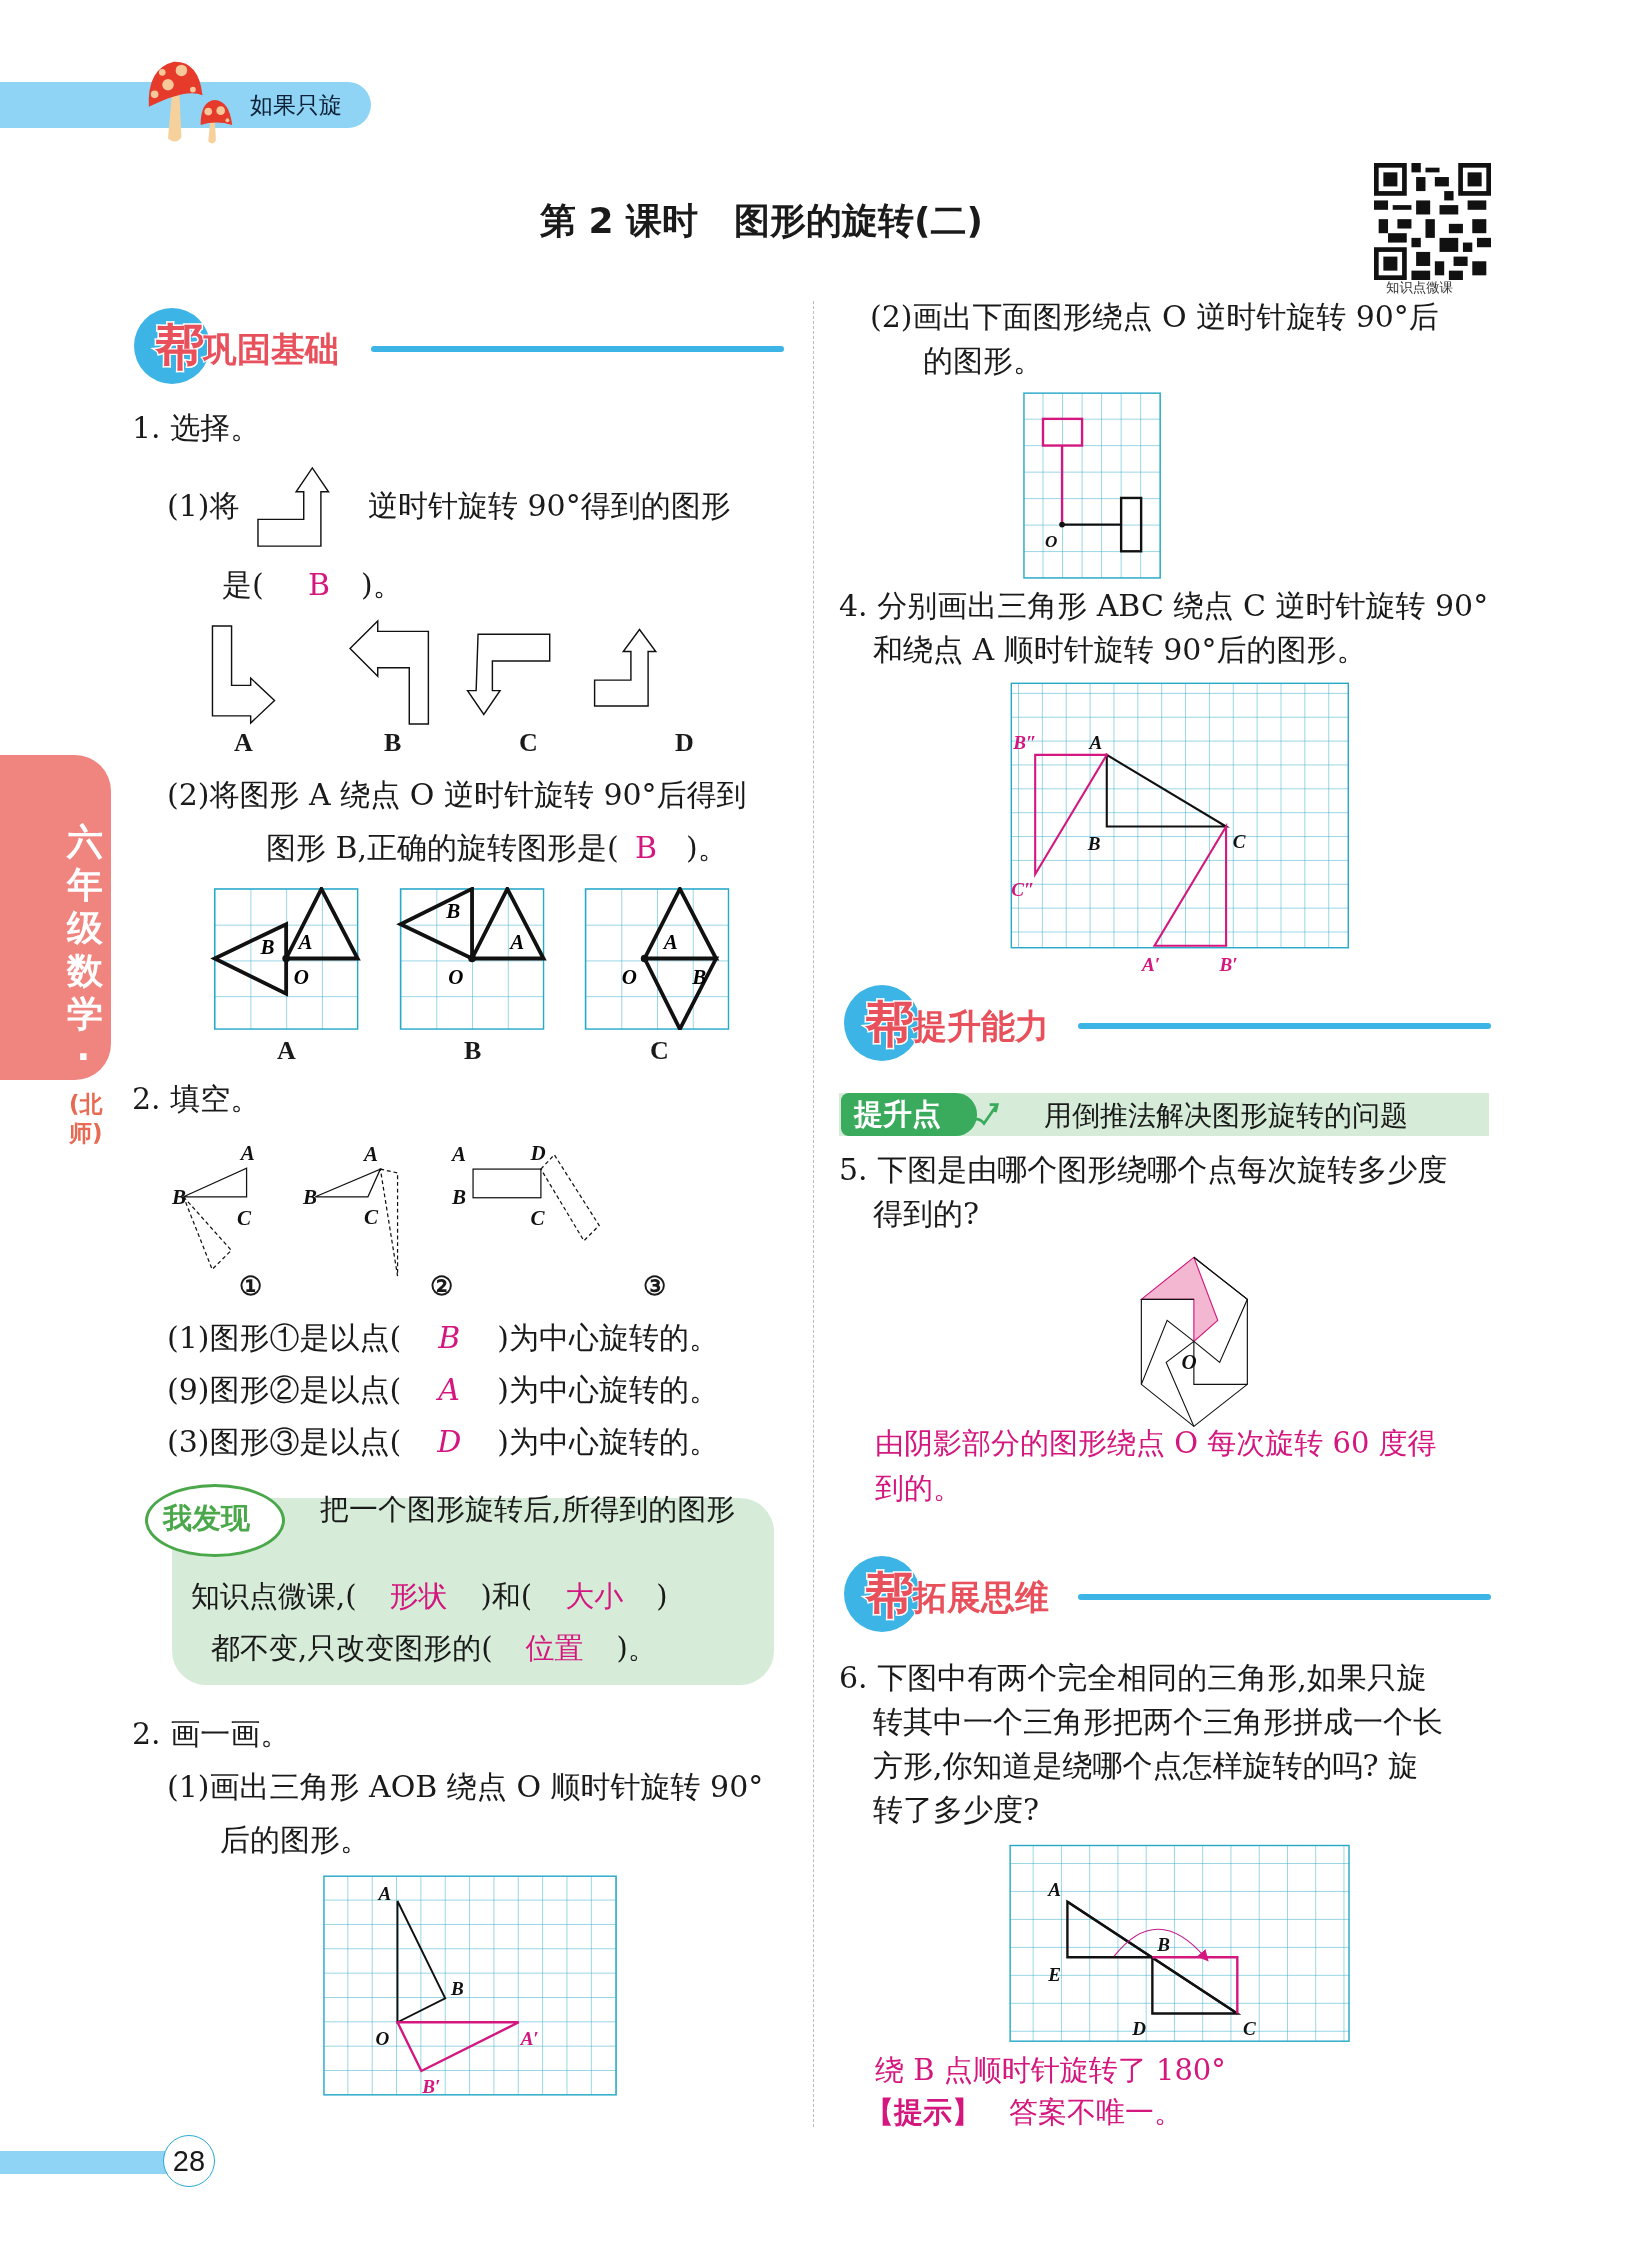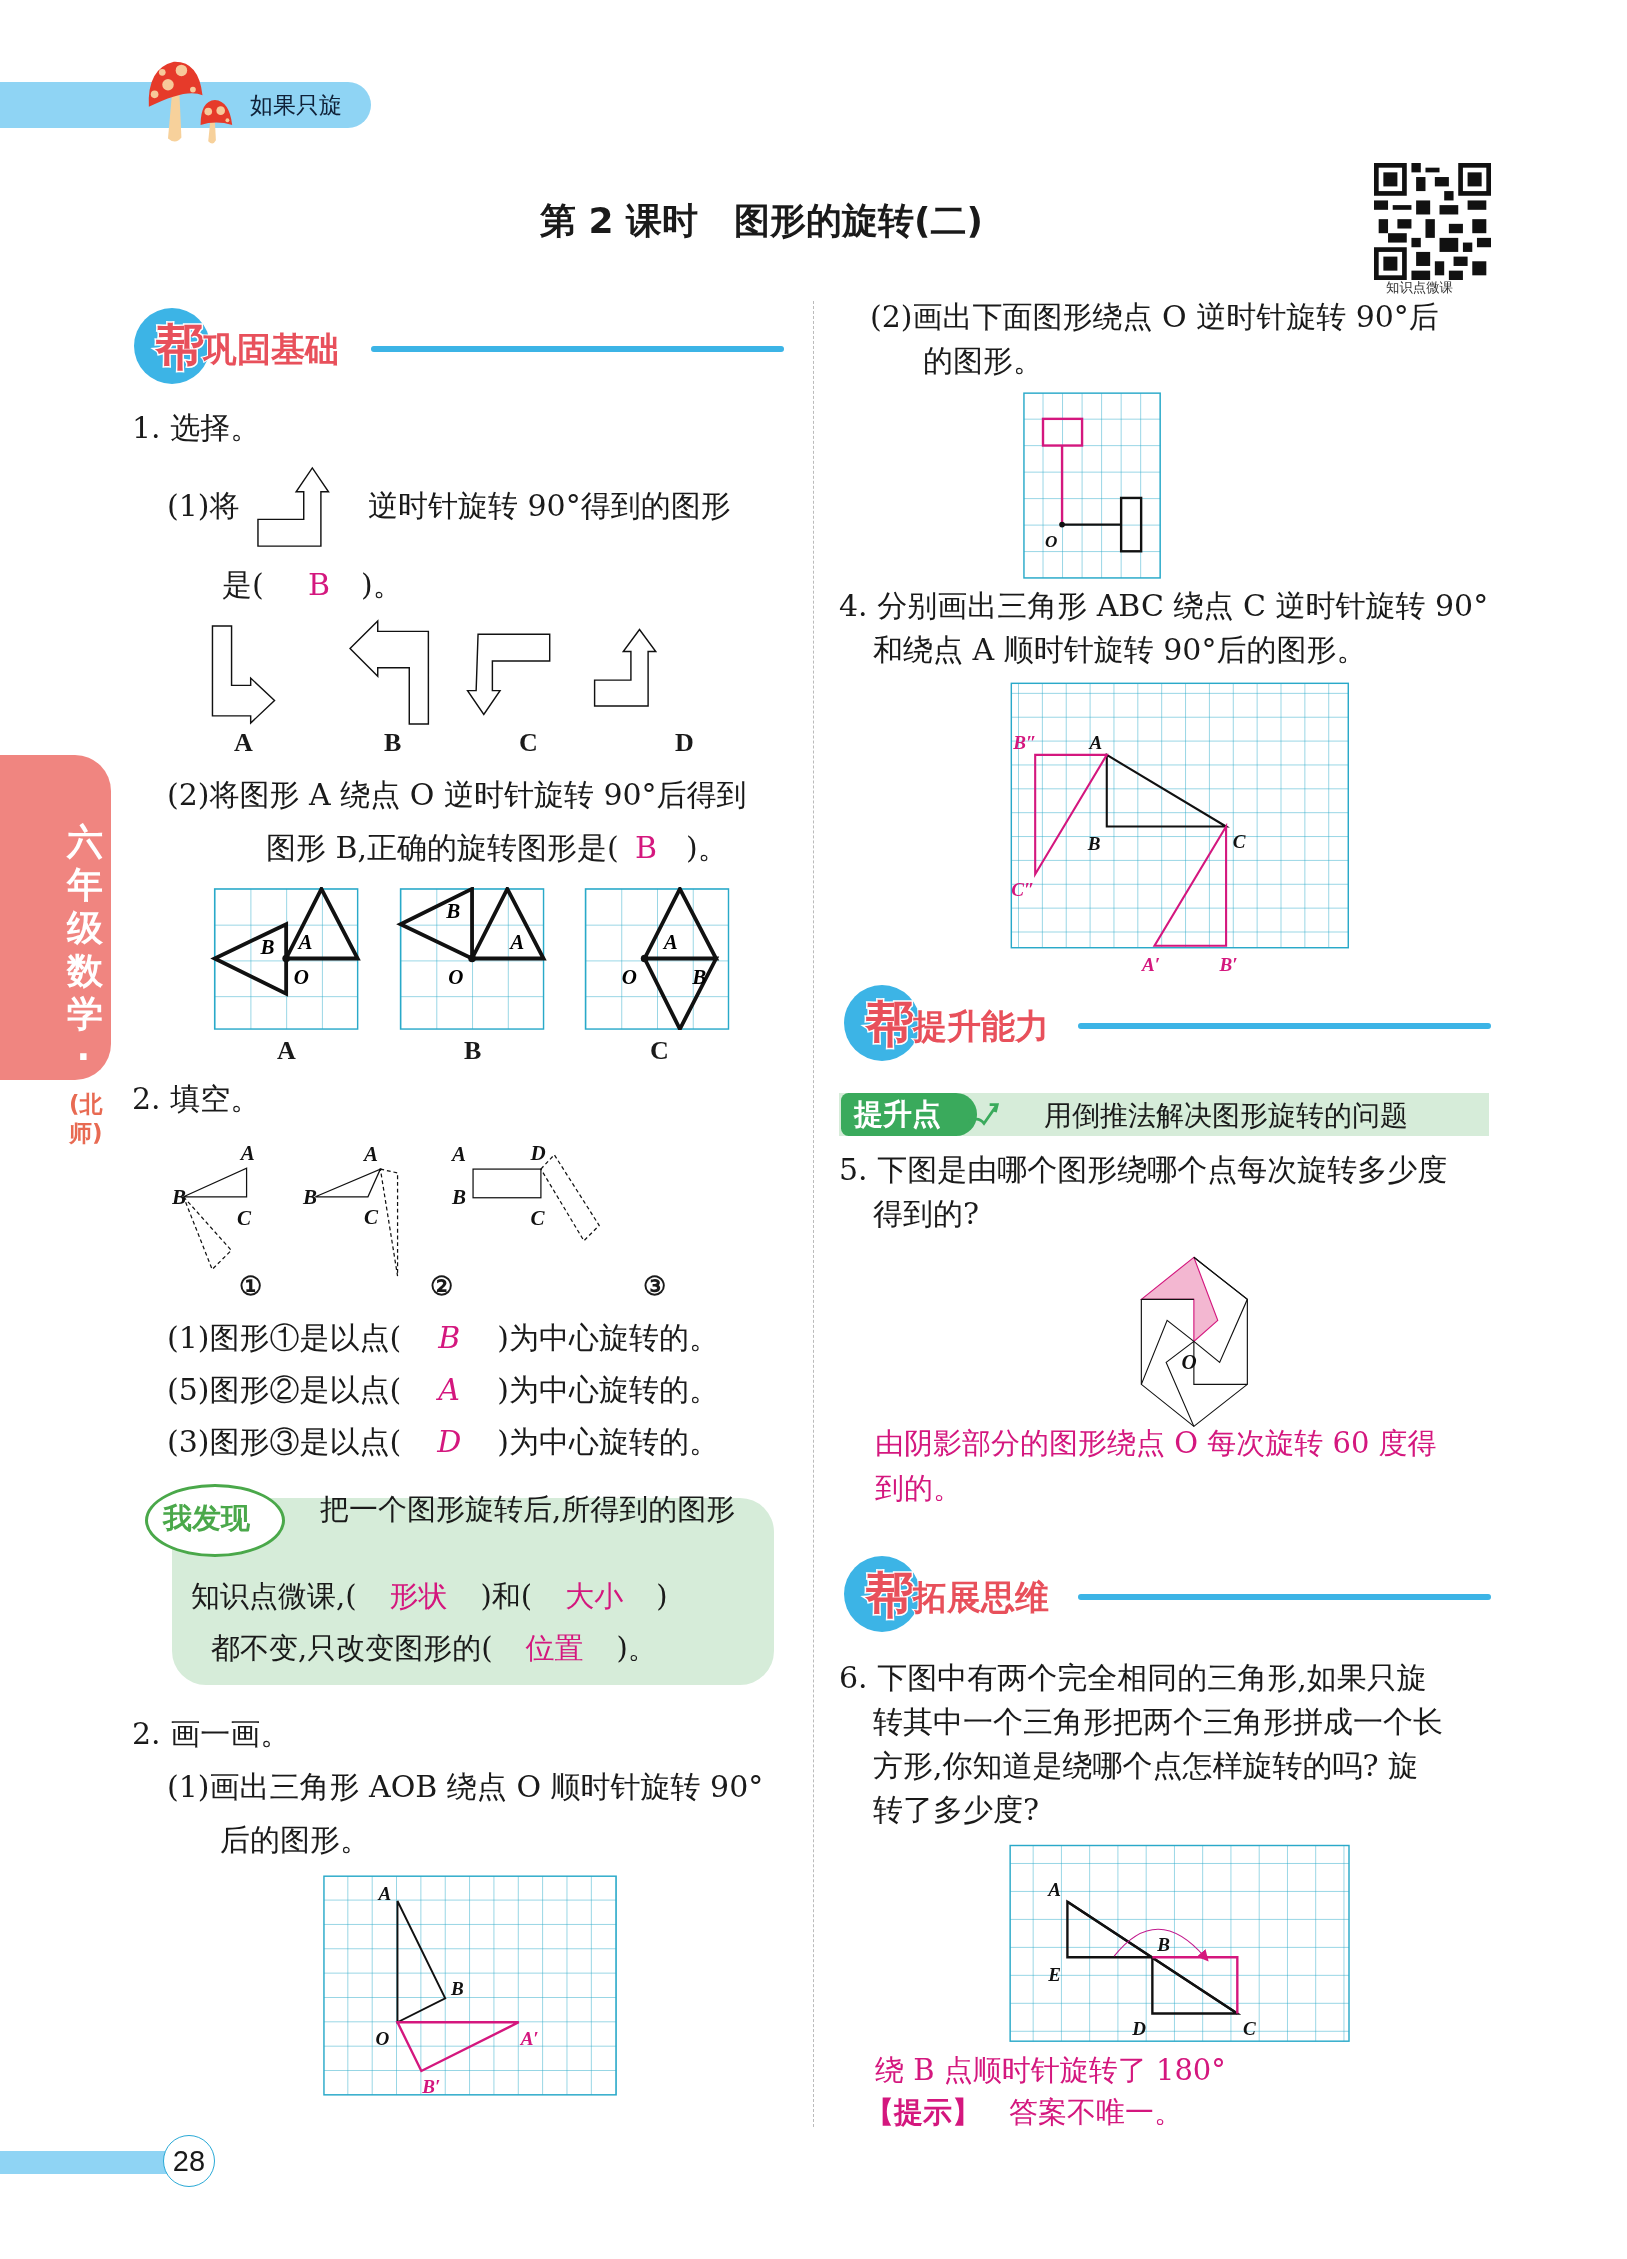--- a/index.html
+++ b/index.html
@@ -180,21 +180,21 @@
   </g>
 </svg>
 <span class="opt-label" style="left:239px;top:1271px;">①</span>
 <span class="opt-label" style="left:430px;top:1271px;">②</span>
 <span class="opt-label" style="left:643px;top:1271px;">③</span>
 
 <div class="abs q" style="left:167px;top:1317px;">
   <span>(1)图形①是以点(</span><span class="ans" style="display:inline-block;width:96px;text-align:center;font-style:italic;">B</span><span>)为中心旋转的。</span>
 </div>
 <div class="abs q" style="left:167px;top:1369px;">
-  <span>(5)图形②是以点(</span><span class="ans" style="display:inline-block;width:96px;text-align:center;font-style:italic;">A</span><span>)为中心旋转的。</span>
+  <span>(9)图形②是以点(</span><span class="ans" style="display:inline-block;width:96px;text-align:center;font-style:italic;">A</span><span>)为中心旋转的。</span>
 </div>
 <div class="abs q" style="left:167px;top:1421px;">
   <span>(3)图形③是以点(</span><span class="ans" style="display:inline-block;width:96px;text-align:center;font-style:italic;">D</span><span>)为中心旋转的。</span>
 </div>
 
 <div class="abs" style="left:172px;top:1498px;width:602px;height:187px;background:#d6ecd9;border-radius:34px;"></div>
 <div class="abs" style="left:145px;top:1484px;width:134px;height:67px;border:3.8px solid #4aa84a;border-radius:50%;background:#fff;"></div>
 <div class="abs" style="left:163px;top:1499px;font-family:'DejaVu Sans',sans-serif;font-weight:bold;font-size:29px;color:#4aa84a;">我发现</div>
 <div class="abs q" style="left:304px;top:1488px;font-size:29px;margin-left:16px;">把一个图形旋转后,所得到的图形</div>
 <div class="abs q" style="left:191px;top:1575px;font-size:29px;">

